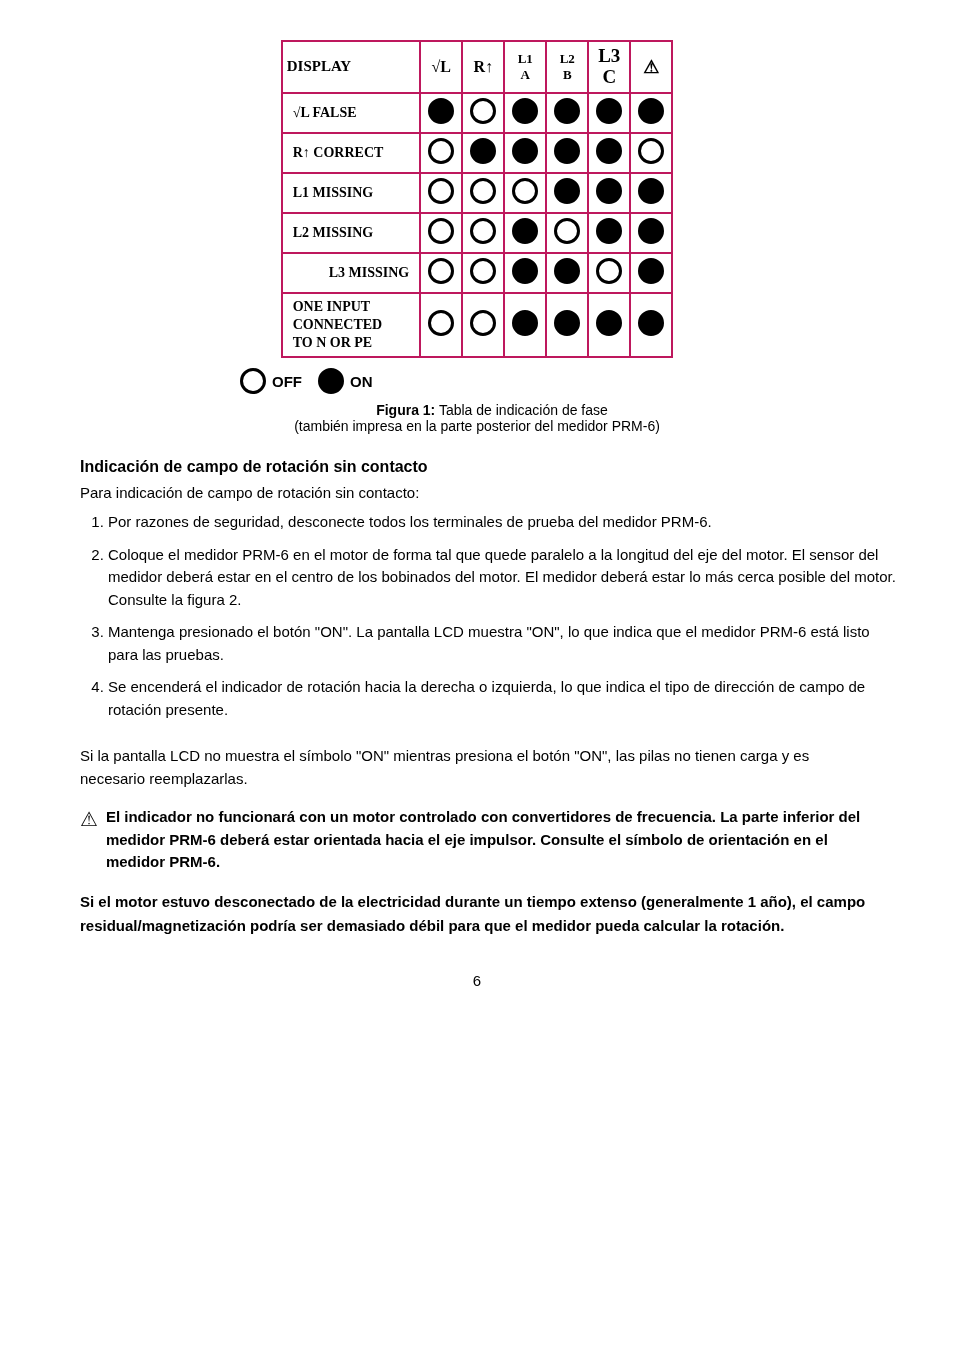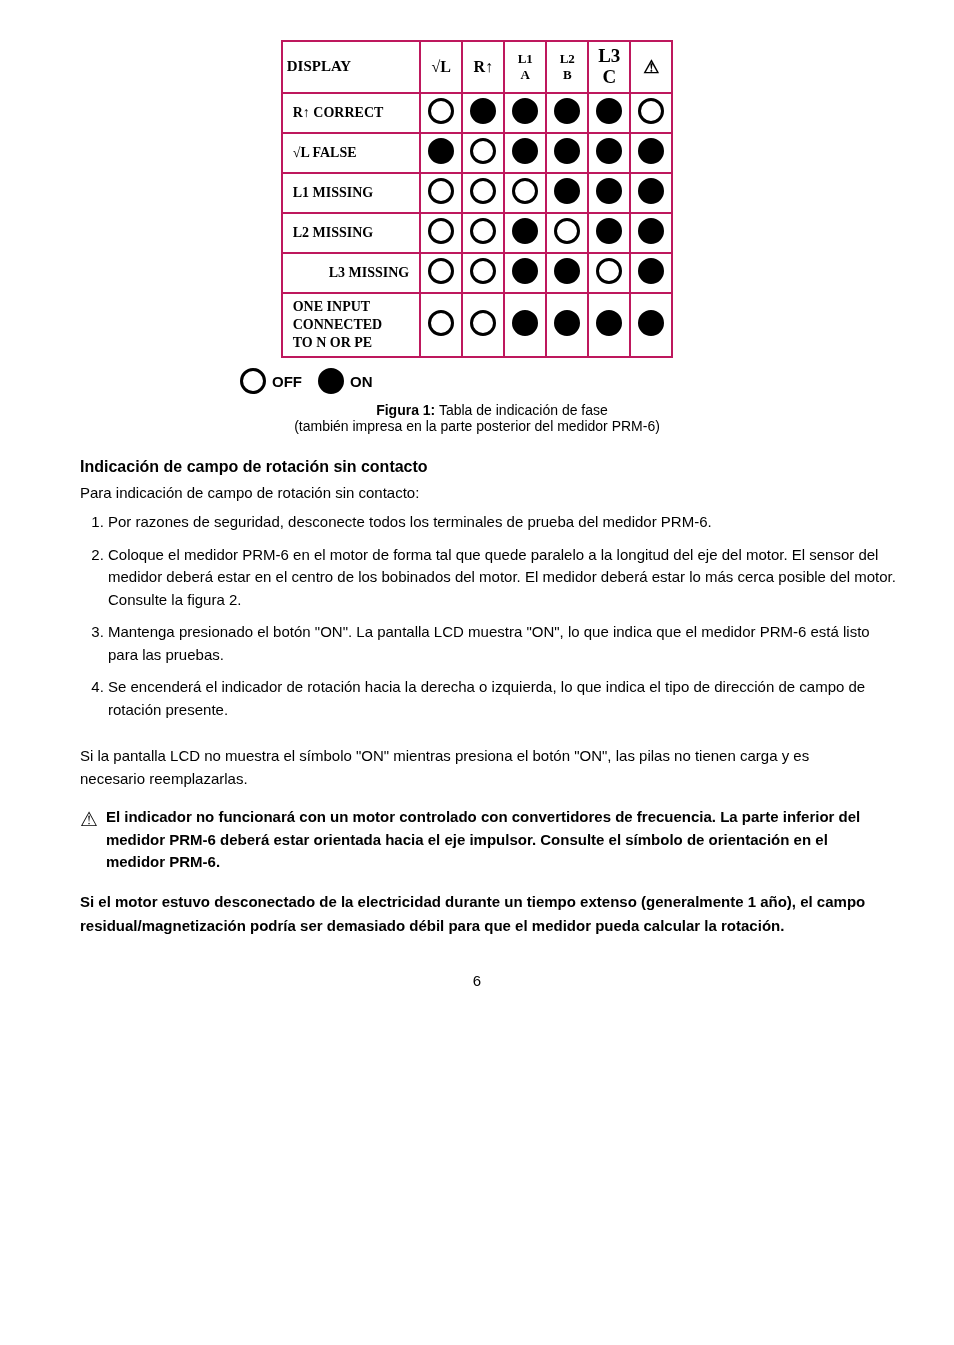--- a/index.html
+++ b/index.html
@@ -176,37 +176,37 @@
           <span style="font-size:19px; font-weight:bold; line-height:1.1;">L3<br>C</span>
         </td>
         <td class="header-cell">
           <span style="font-size:18px;">⚠</span>
         </td>
       </tr>
     </thead>
     <tbody>
 
       <tr>
+        <td class="row-label"><span style="font-weight:bold;">√L FALSE</span></td>
+        <td><span class="circle-on"></span></td>
+        <td><span class="circle-off"></span></td>
+        <td><span class="circle-on"></span></td>
+        <td><span class="circle-on"></span></td>
+        <td><span class="circle-on"></span></td>
+        <td><span class="circle-on"></span></td>
+      </tr>
+
+      <tr>
         <td class="row-label"><span style="font-weight:bold;">R↑ CORRECT</span></td>
         <td><span class="circle-off"></span></td>
         <td><span class="circle-on"></span></td>
         <td><span class="circle-on"></span></td>
         <td><span class="circle-on"></span></td>
         <td><span class="circle-on"></span></td>
         <td><span class="circle-off"></span></td>
-      </tr>
-
-      <tr>
-        <td class="row-label"><span style="font-weight:bold;">√L FALSE</span></td>
-        <td><span class="circle-on"></span></td>
-        <td><span class="circle-off"></span></td>
-        <td><span class="circle-on"></span></td>
-        <td><span class="circle-on"></span></td>
-        <td><span class="circle-on"></span></td>
-        <td><span class="circle-on"></span></td>
       </tr>
 
       <tr>
         <td class="row-label"><span style="font-weight:bold;">L1 MISSING</span></td>
         <td><span class="circle-off"></span></td>
         <td><span class="circle-off"></span></td>
         <td><span class="circle-off"></span></td>
         <td><span class="circle-on"></span></td>
         <td><span class="circle-on"></span></td>
         <td><span class="circle-on"></span></td>

